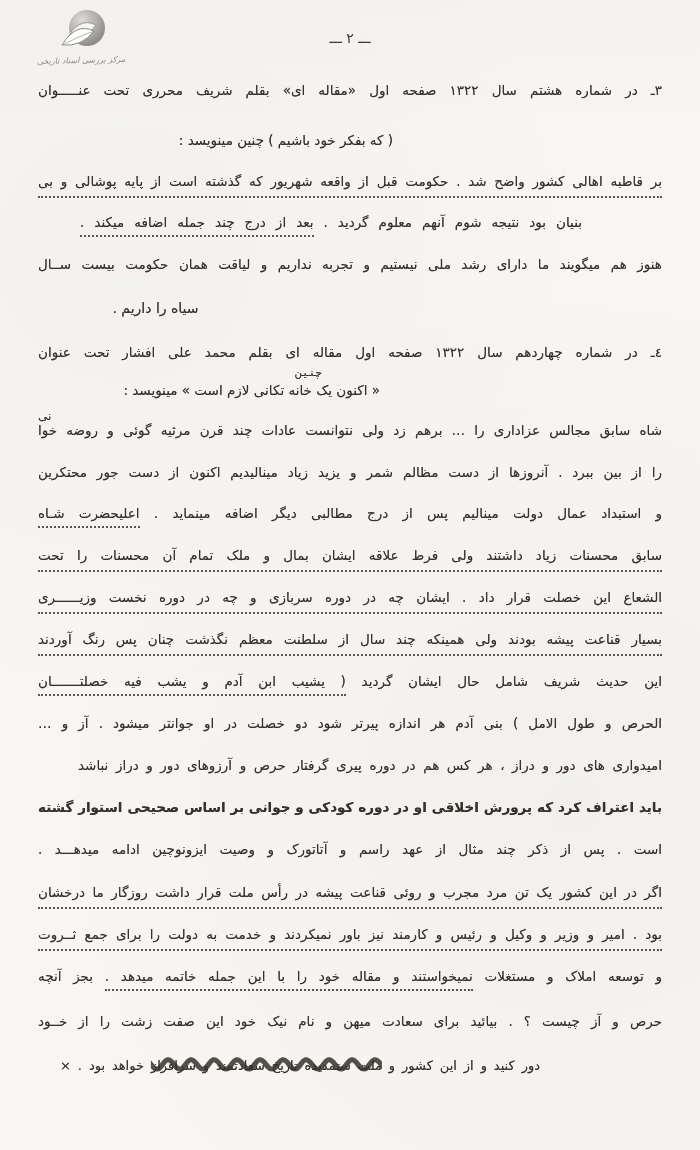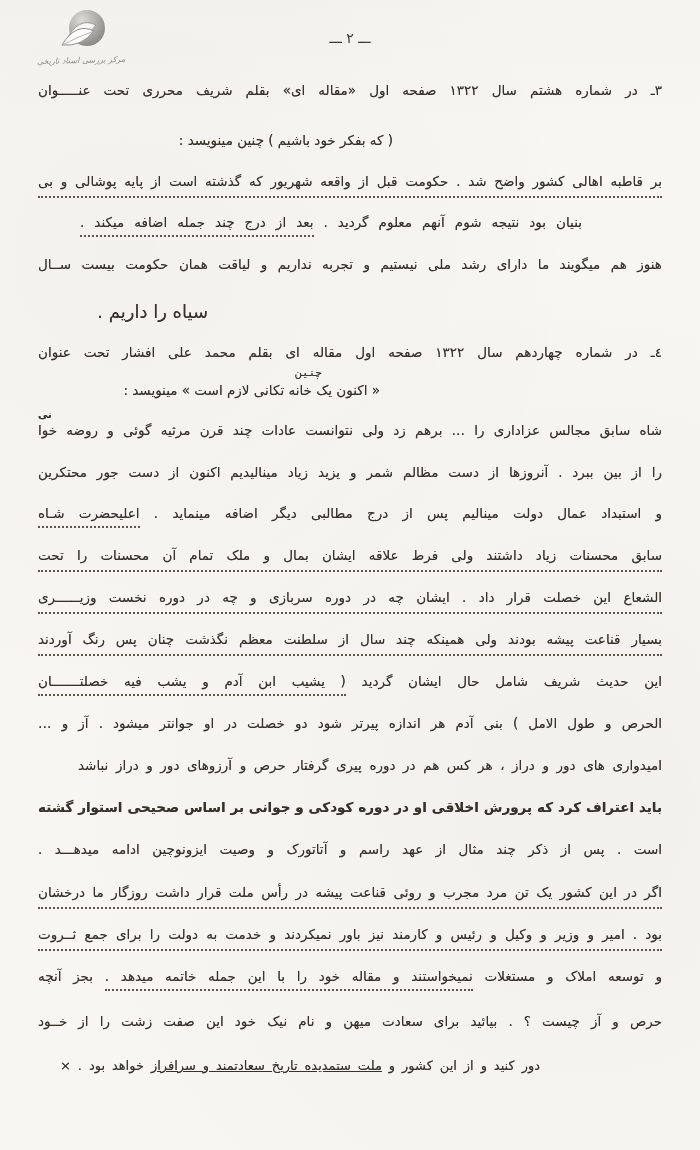--- a/index.html
+++ b/index.html
@@ -33,35 +33,34 @@
   .line {
     position:absolute; right:38px; left:38px;
     direction:rtl; white-space:nowrap;
     text-align:justify; text-align-last:justify;
     font-size:13.5px; line-height:1.5; color:#35322c;
     text-shadow:0 0 .4px rgba(53,50,44,.55);
   }
   .ul { border-bottom:2px dotted #59544c; padding-bottom:5px; }
   .us { border-bottom:2px dotted #59544c; padding-bottom:5px; }
   .ins { position:absolute; top:-15px; right:58px; font-size:11px;font-family:Liberation Mono, monospace; }
-  .sup { position:absolute; top:-13px; left:0; font-size:10px;font-weight:bold; }
+  .sup { position:absolute; top:-13px; left:0; font-size:12px; }
   .scr {
     text-decoration-line:line-through;
     text-decoration-style:wavy;
     text-decoration-color:rgba(52,49,43,.65);
     text-decoration-thickness:5px;
     filter:blur(.3px);
-    text-decoration:underline;
   }
   .l1 {top:80px;}
   .l2 {top:130px; right:auto; left:193px; width:200px; text-align:center; text-align-last:center;}
   .l3 {top:171px;}
   .l4 {top:212px; left:80px; right:118px;}
   .l5 {top:254px;}
-  .l6 {top:298px; right:auto; left:103px; width:105px; text-align:center; text-align-last:center; font-size:18px;}
+  .l6 {top:298px; right:auto; left:103px; width:105px; text-align:center; text-align-last:center; font-size:14px;}
   .l7 {top:342px;}
   .l8 {top:380px; right:auto; left:168px; width:212px; text-align:center; text-align-last:center;}
   .l9 {top:420px;}
   .l10{top:462px;}
   .l11{top:503px;}
   .l12{top:545px;}
   .l13{top:587px;}
   .l14{top:629px;}
   .l15{top:671px;}
   .l16{top:713px;}

